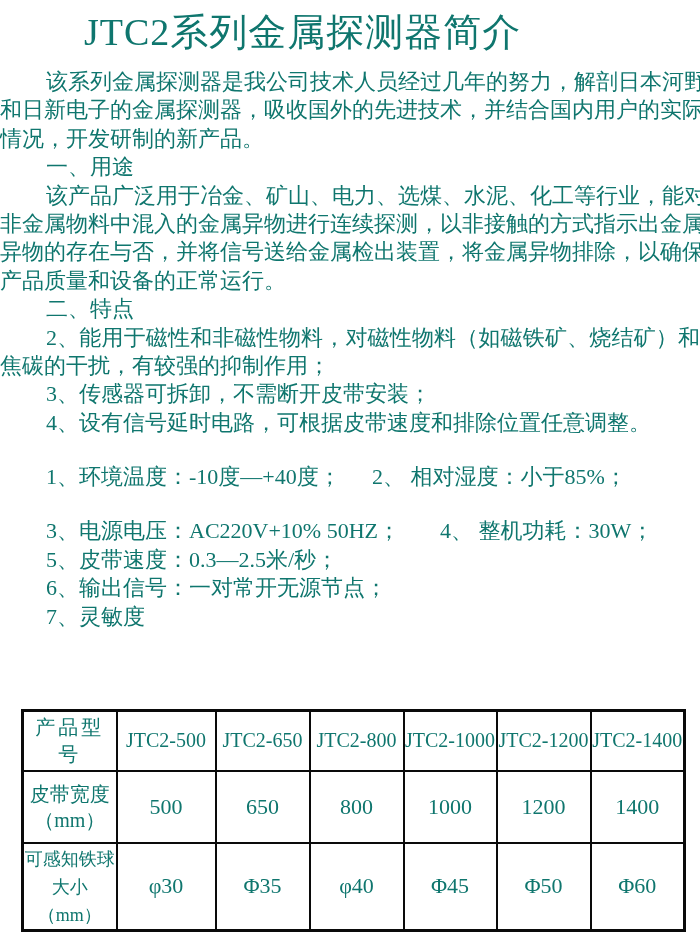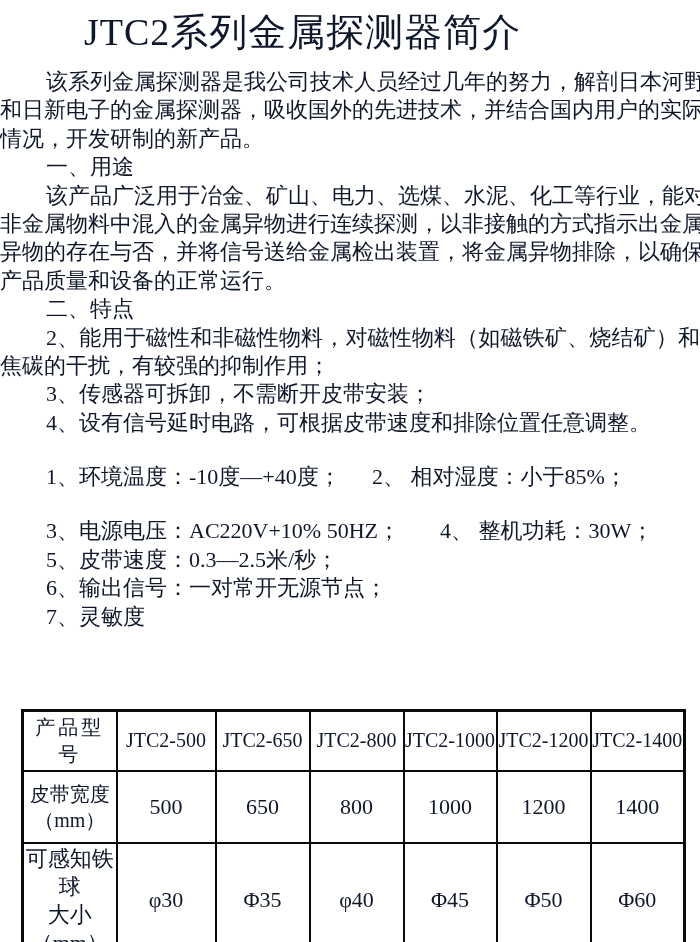--- a/index.html
+++ b/index.html
@@ -1,20 +1,20 @@
 <!DOCTYPE html>
 <html><head>
 <meta charset="utf-8">
 <style>
   html,body{margin:0;padding:0;background:#ffffff;}
   .page{
     position:relative;
     width:700px;height:942px;
     background:#ffffff;
-    color:#0f172a;
+    color:#0f766e;
     font-family:"Liberation Serif","DejaVu Serif",serif;
     overflow:hidden;
   }
   .title{
     margin:6px 0 0 84px;
     font-size:38px;
     line-height:52px;
     font-weight:normal;
     letter-spacing:1px;
     white-space:nowrap;
@@ -47,21 +47,21 @@
   .r-head{height:60px;}
   .r1{height:72px;}
   .r2{height:74px;}
   .lbl{font-size:20px;}
   .spaced{letter-spacing:3px;}
   .model{font-size:20px;margin-top:28px;}
   .val{font-size:22px;}
   .lblwrap div{line-height:26px;}
   td.ball{vertical-align:top;}
   td.ball .lblwrap{padding-top:1px;}
-  td.ball .lblwrap div{line-height:28px;font-size:22px;}
+  td.ball .lblwrap div{line-height:28px;font-size:18px;}
 </style>
 </head>
 <body>
 
 <div class="page">
   <h1 class="title">JTC2系列金属探测器简介</h1>
   <div class="body">
       <div class="line indent j">该系列金属探测器是我公司技术人员经过几年的努力，解剖日本河野</div>
       <div class="line j">和日新电子的金属探测器，吸收国外的先进技术，并结合国内用户的实际</div>
       <div class="line">情况，开发研制的新产品。</div>

